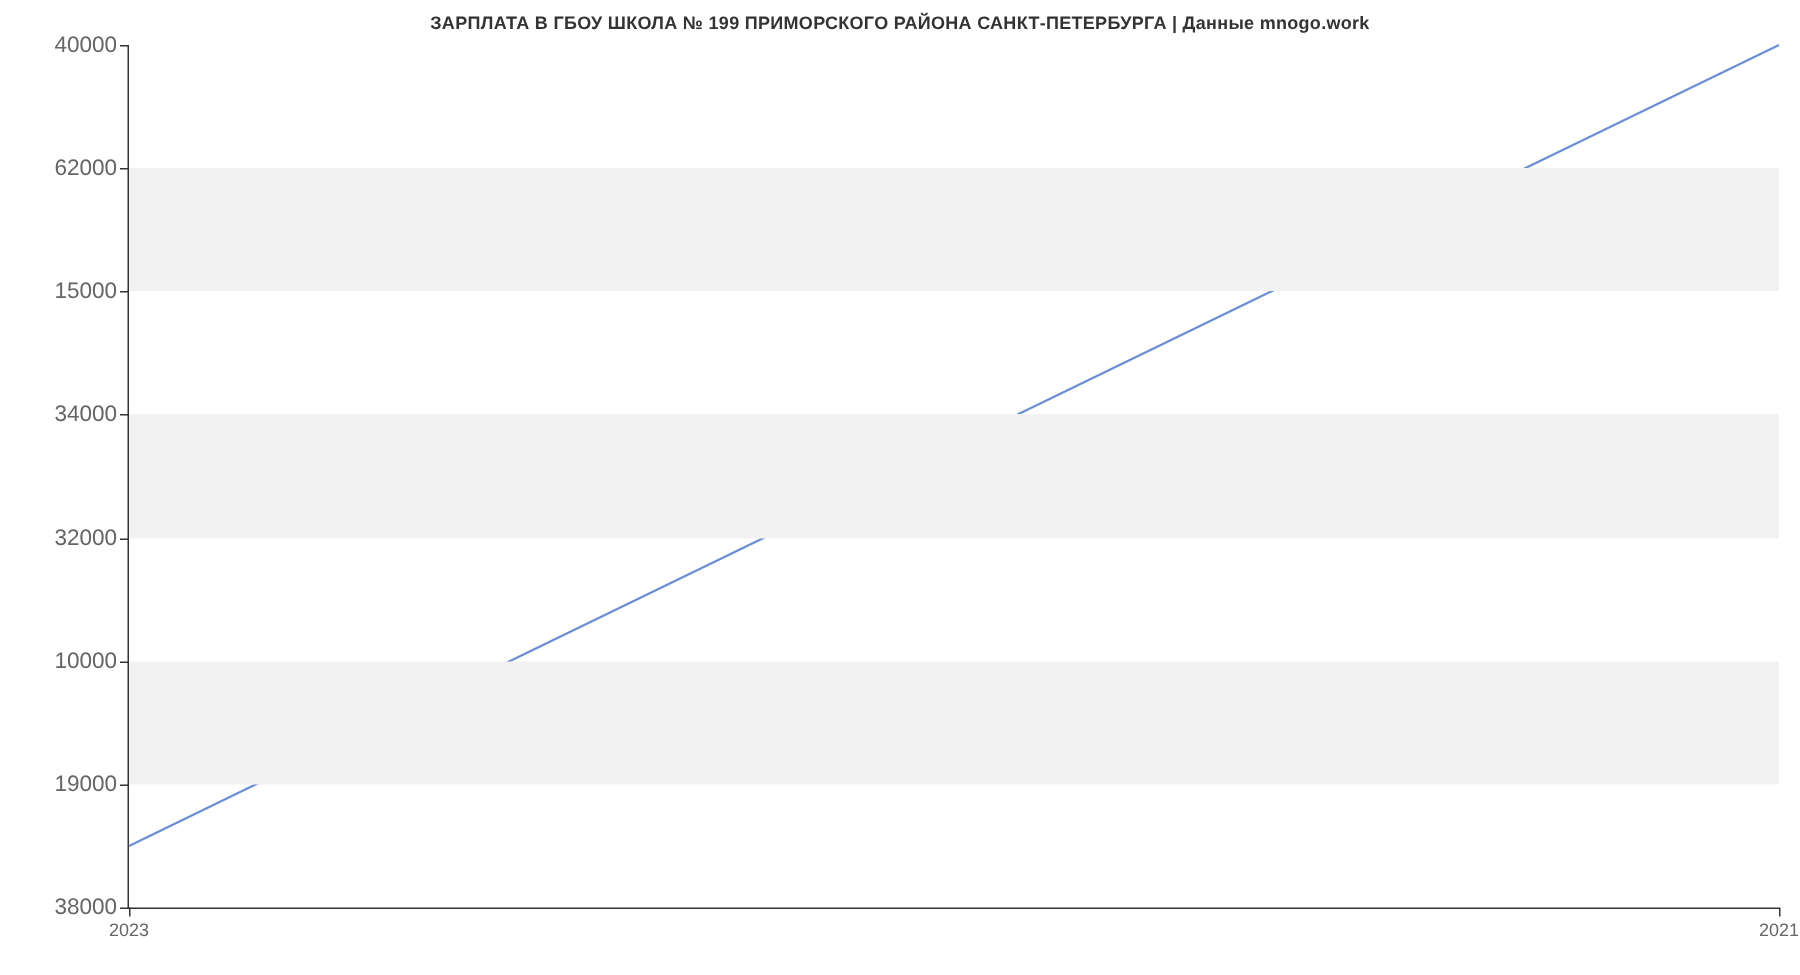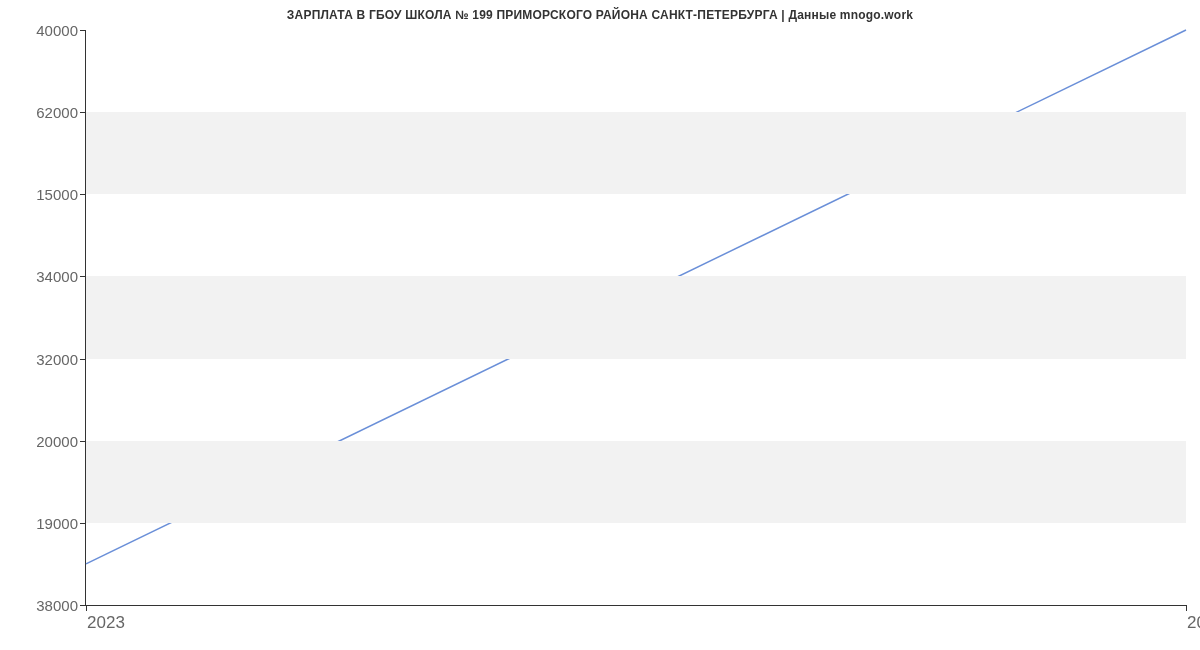--- a/index.html
+++ b/index.html
@@ -45,24 +45,23 @@
     transform: translateY(-50%);
     font-size: 15px;
     color: #666;
     white-space: nowrap;
   }
   .x-tick-label {
     position: absolute;
     top: 100%;
     margin-top: 8px;
     transform: translateX(-50%);
-    font-size: 17px;
+    font-size: 12px;
     color: #666;
     white-space: nowrap;
-    margin-left: 20px;
   }
   .y-tick-mark {
     position: absolute;
     width: 6px;
     height: 1px;
     background: #333;
     right: 100%;
   }
   .x-tick-mark {
     position: absolute;
@@ -87,21 +86,21 @@
     <svg class="line-layer" id="line-layer" width="1100" height="575">
         <path d="M0 533.9285714285714 L1100 0" fill="none" stroke="#6a8fd8" stroke-width="1.5"></path>
       </svg>
   <div class="band" style="top: 410.714px; height: 82.1429px; background: rgb(242, 242, 242);"></div>
       <div class="band" style="top: 246.429px; height: 82.1429px; background: rgb(242, 242, 242);"></div>
       <div class="band" style="top: 82.1429px; height: 82.1429px; background: rgb(242, 242, 242);"></div>
       <div class="y-tick-label" style="top: 575px;">38000</div>
       <div class="y-tick-mark" style="top: 575px;"></div>
       <div class="y-tick-label" style="top: 492.857px;">19000</div>
       <div class="y-tick-mark" style="top: 492.857px;"></div>
-      <div class="y-tick-label" style="top: 410.714px;">20000</div>
+      <div class="y-tick-label" style="top: 410.714px;">10000</div>
       <div class="y-tick-mark" style="top: 410.714px;"></div>
       <div class="y-tick-label" style="top: 328.571px; text-align: right;">32000</div>
       <div class="y-tick-mark" style="top: 328.571px;"></div>
       <div class="y-tick-label" style="top: 246.429px;">34000</div>
       <div class="y-tick-mark" style="top: 246.429px;"></div>
       <div class="y-tick-label" style="top: 164.286px;">15000</div>
       <div class="y-tick-mark" style="top: 164.286px;"></div>
       <div class="y-tick-label" style="top: 82.1429px;">62000</div>
       <div class="y-tick-mark" style="top: 82.1429px;"></div>
       <div class="y-tick-label" style="top: 0px;">40000</div>

